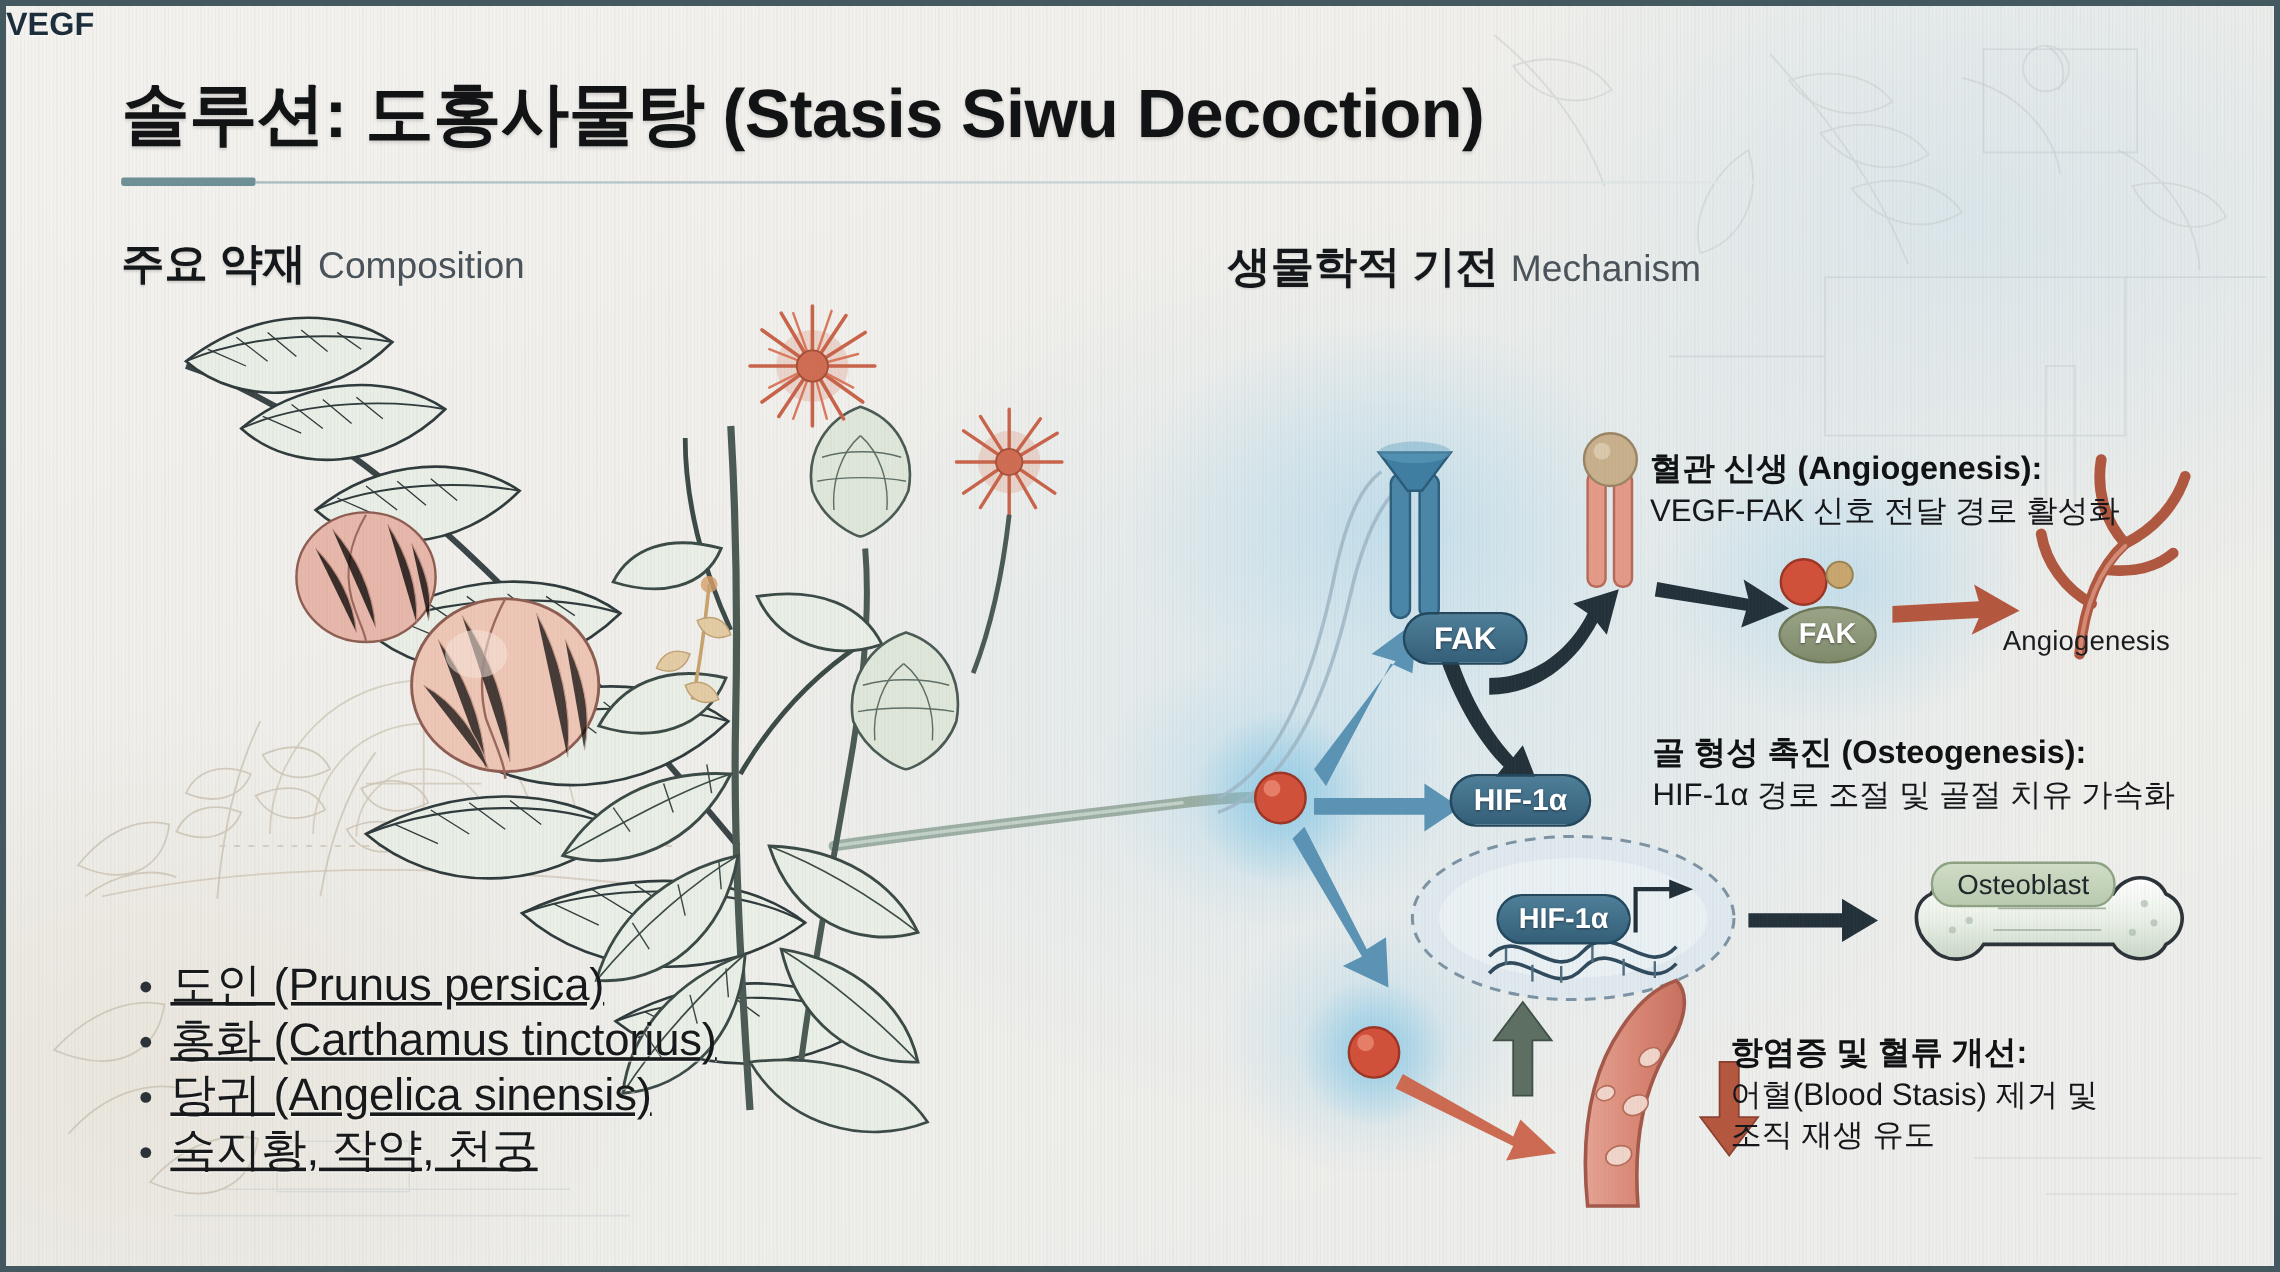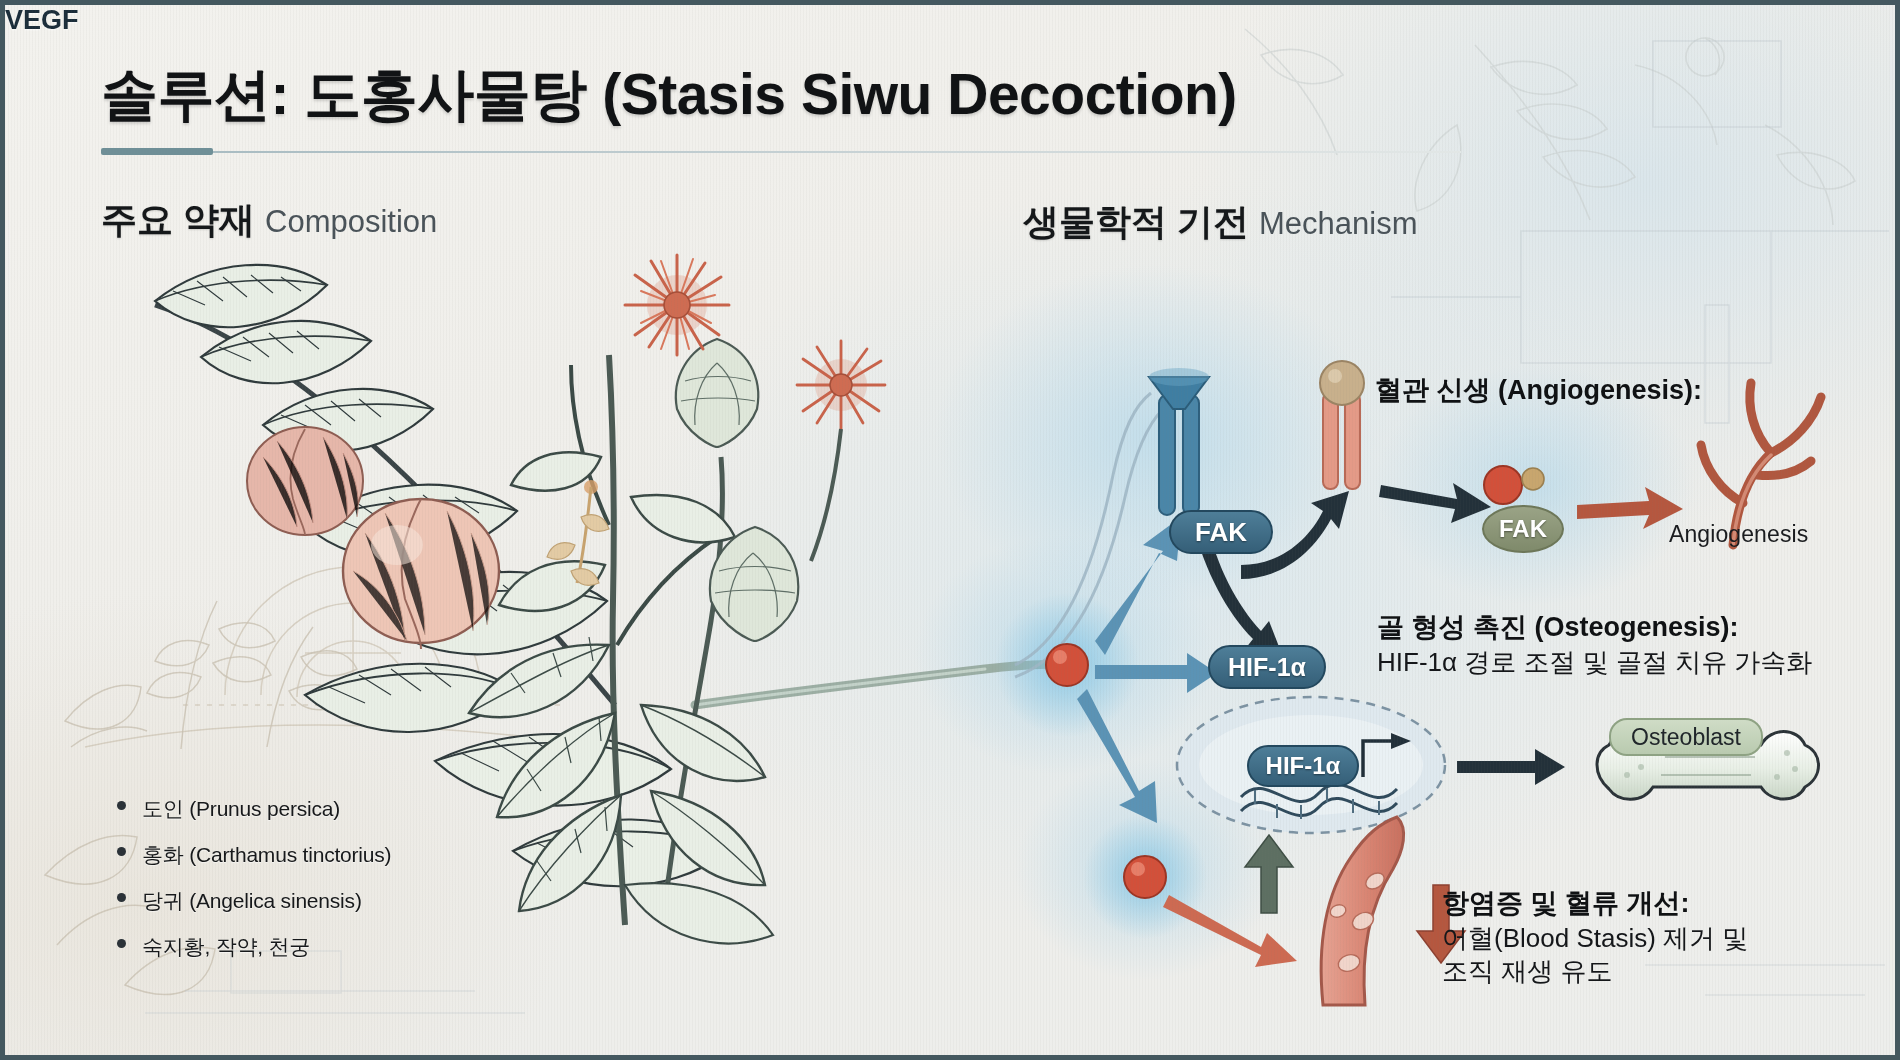--- a/index.html
+++ b/index.html
@@ -44,30 +44,30 @@
   .sec-head{ position:absolute; z-index:6; white-space:nowrap; }
   .sec-head .ko{ font-size:36px; font-weight:700; color:#15181a; text-shadow:0 1px 2px rgba(0,0,0,.14); }
   .sec-head .en{ font-size:31px; font-weight:400; color:#4a5359; margin-left:10px; }
   #head-comp{ left:96px; top:240px; transform:translateY(-100%); }
   #head-mech{ left:1018px; top:242px; transform:translateY(-100%); }
 
   
   .bullets{ position:absolute; left:112px; top:790px; z-index:7; }
   .bullet{ display:flex; align-items:baseline; gap:16px; height:46px; }
   .bullet .dot{ width:9px; height:9px; border-radius:50%; background:#2b3238; flex:none; transform:translateY(-6px); }
-  .bullet .txt{ font-size:21px; color:#17191b; letter-spacing:-.2px; white-space:nowrap;
-                text-shadow:0 1px 1px rgba(255,255,255,.6); }
+  .bullet .txt{ font-size:38px; color:#17191b; letter-spacing:-.2px; white-space:nowrap;
+                text-shadow:0 1px 1px rgba(255,255,255,.6);text-decoration:underline; }
 
   
   .mech-block{ position:absolute; z-index:7; white-space:nowrap; }
   .mech-block .t1{ font-size:27px; font-weight:700; color:#101214; line-height:1.32; }
   .mech-block .t2{ font-size:26px; font-weight:400; color:#15171a; line-height:1.30; }
   #mech-angio{ left:1370px; top:320px;margin-top:48px; }
   #mech-osteo{ left:1372px; top:605px; }
-  #mech-inflam{ left:1437px; top:855px;margin-top:26px; }
+  #mech-inflam{ left:1437px; top:855px; }
 
   .angio-label{
     position:absolute; left:1664px; top:516px; z-index:7;
     font-size:23px; color:#1a1c1f; letter-spacing:.1px;
   }
 
   
   .badge{ position:absolute; z-index:8; display:flex; align-items:center; justify-content:center;
           font-weight:700; color:#ffffff; text-shadow:0 1px 2px rgba(0,0,0,.45); }
   .badge.blue{ background:linear-gradient(180deg,#4e7e98,#355f78); border:2px solid #23485e; border-radius:22px; }
@@ -528,20 +528,21 @@
       <span class="txt">당귀 (Angelica sinensis)</span>
     </div>
     <div class="bullet">
       <span class="dot"></span>
       <span class="txt">숙지황, 작약, 천궁</span>
     </div>
   </div>
 
   <div class="mech-block" id="mech-angio">
     <div class="t1">혈관 신생 (Angiogenesis):</div>
+    <div class="t2">VEGF-FAK 신호 전달 경로 활성화</div>
   </div>
 
   <div class="mech-block" id="mech-osteo">
     <div class="t1">골 형성 촉진 (Osteogenesis):</div>
     <div class="t2">HIF-1α 경로 조절 및 골절 치유 가속화</div>
   </div>
 
   <div class="mech-block" id="mech-inflam">
     <div class="t1">항염증 및 혈류 개선:</div>
     <div class="t2">어혈(Blood Stasis) 제거 및</div>

